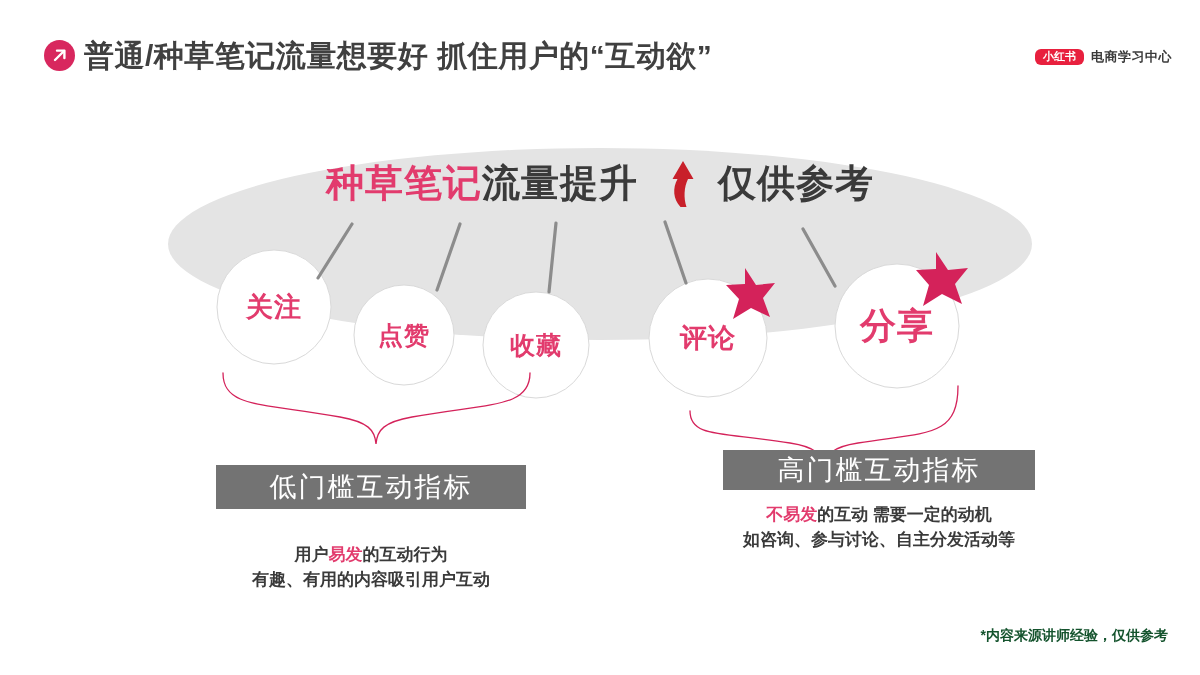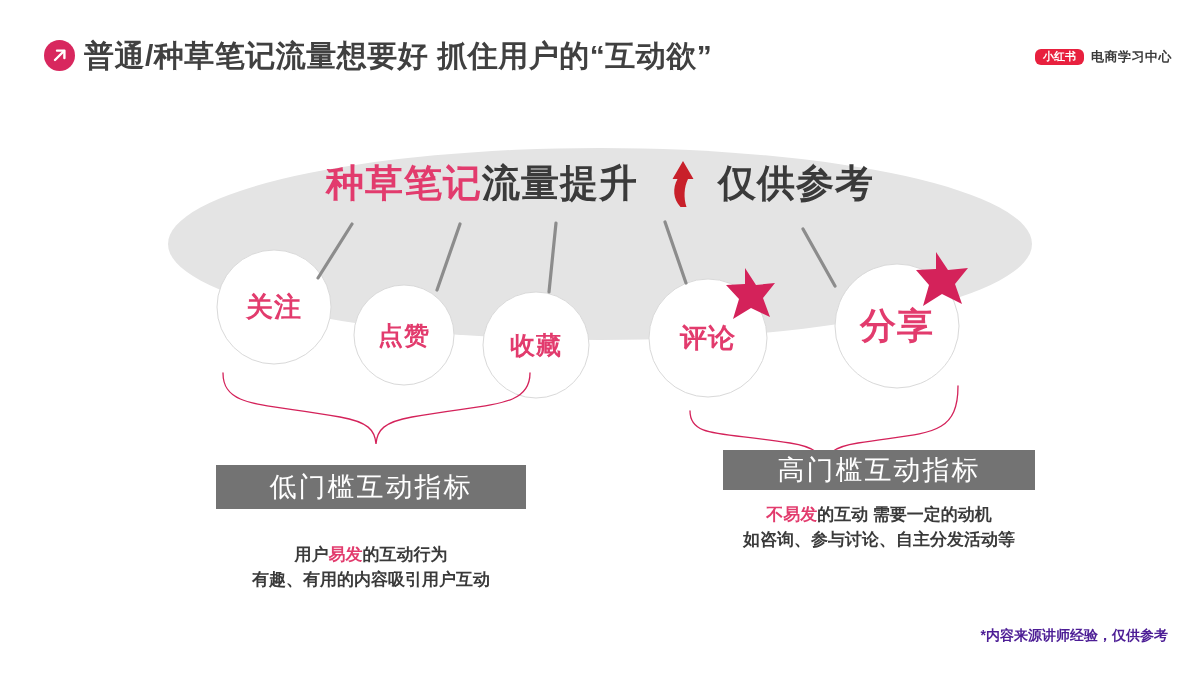--- a/index.html
+++ b/index.html
@@ -174,21 +174,21 @@
     color: #E23B6D;
   }
   .caption-line { display: block; }
 
   
   .footnote {
     position: absolute;
     right: 32px;
     top: 627px;
     font-size: 14px;
-    color: #4c1d95;
+    color: #14532d;
     font-weight: bold;
     white-space: nowrap;
   }
 </style>
 </head>
 <body>
 
 <div id="slide">
 
   <div class="header">

